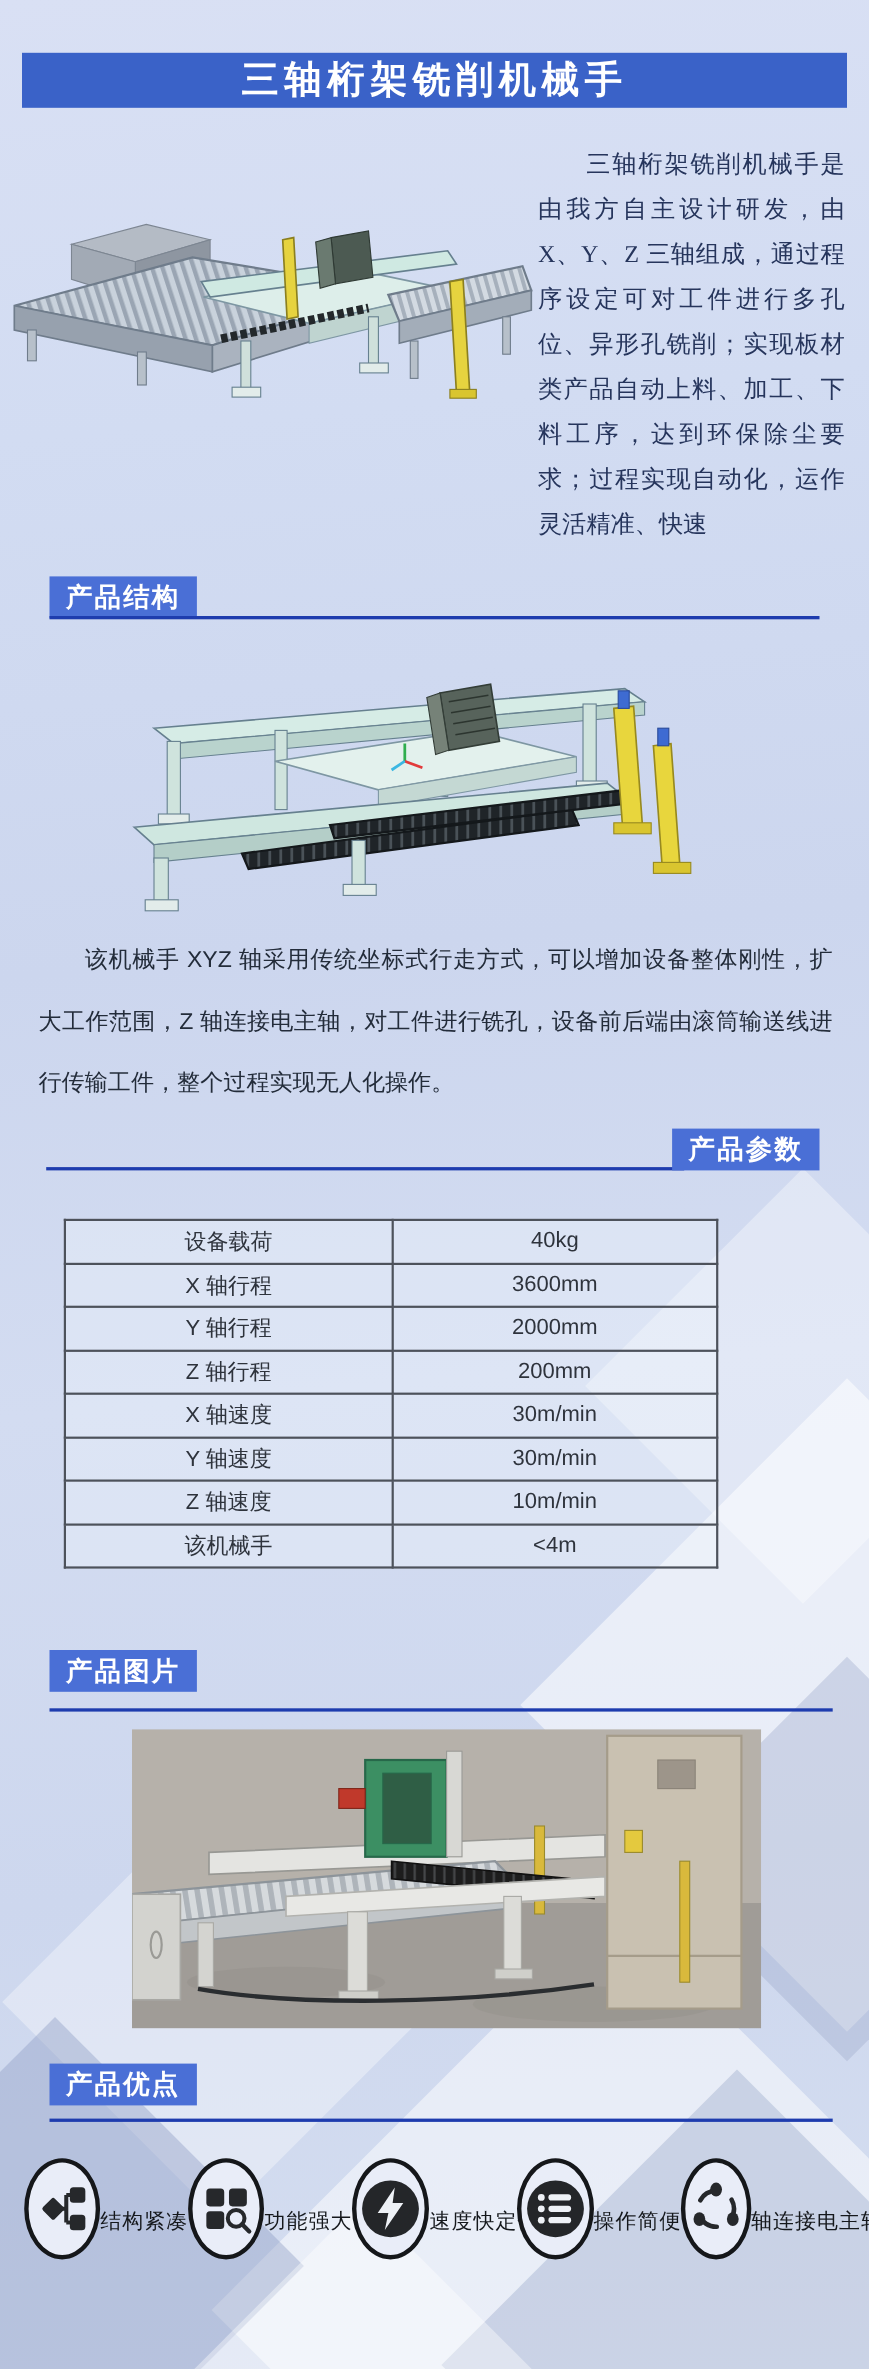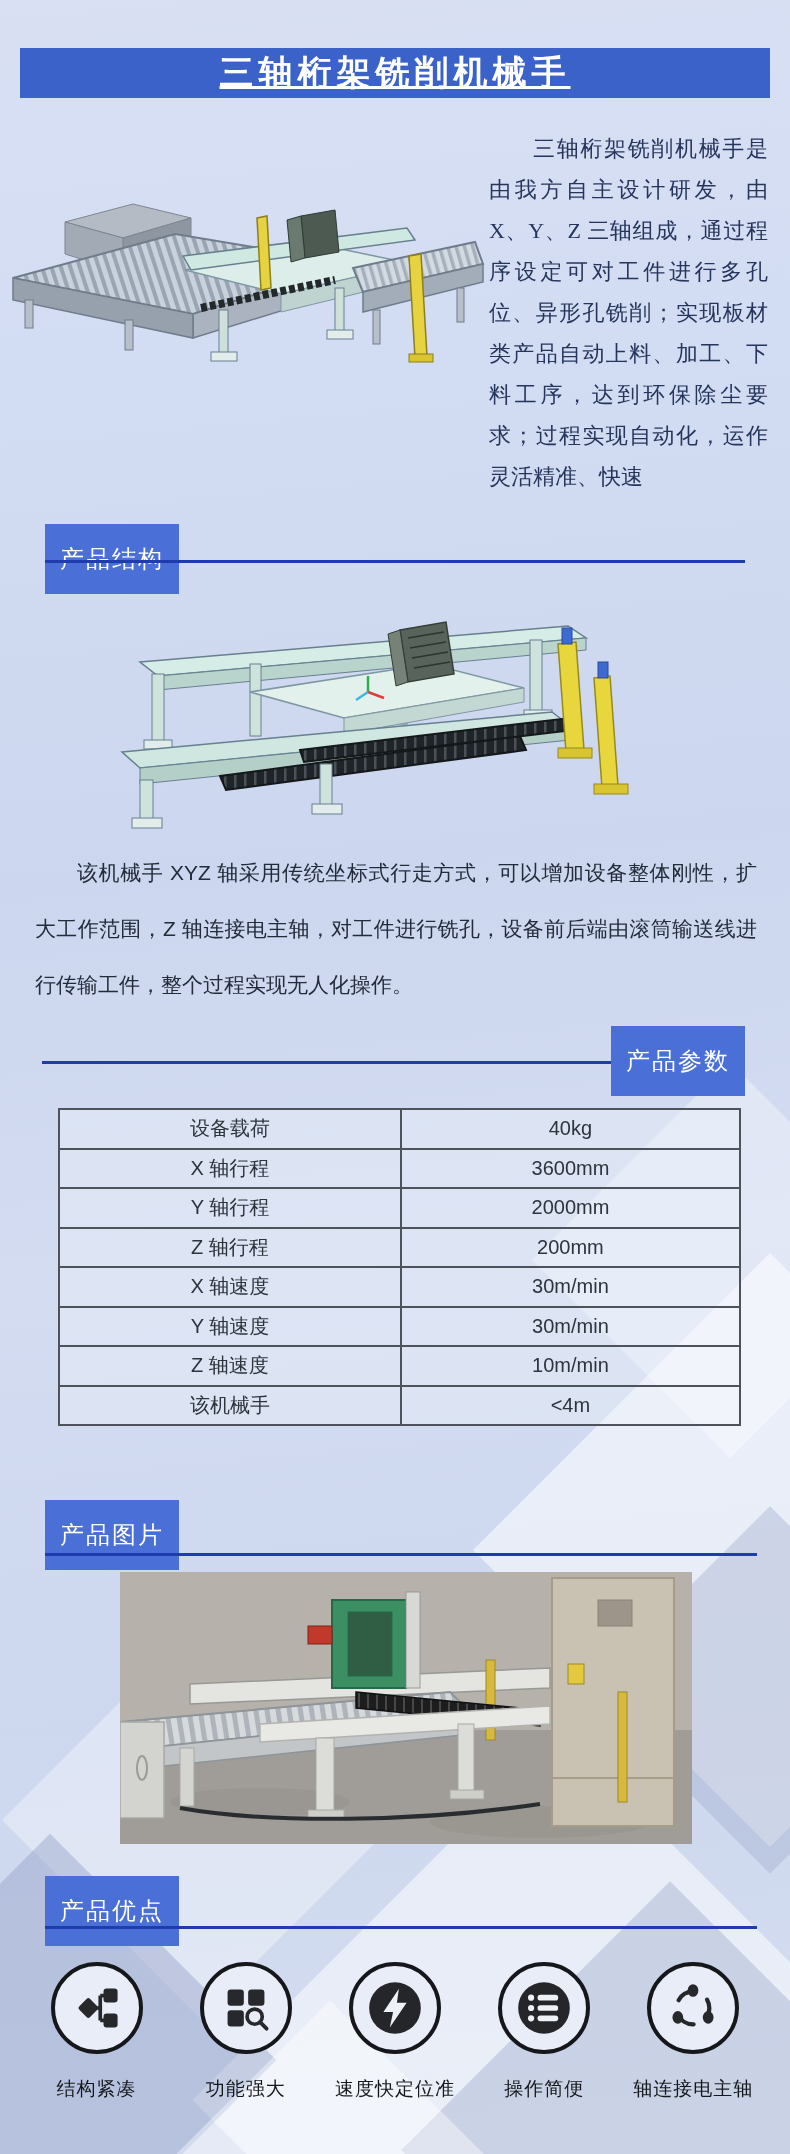--- a/index.html
+++ b/index.html
@@ -5,38 +5,38 @@
   html,body{margin:0;padding:0;}
   body{font-family:"Liberation Sans","DejaVu Sans",sans-serif;}
   #page{position:relative;width:790px;height:2154px;overflow:hidden;
         background:linear-gradient(175deg,#d9e0f4 0%,#d2dcf2 18%,#ccd6ee 40%,#d3dcf1 58%,#cdd7ee 78%,#d5def0 100%);}
   
   .shape{position:absolute;transform:rotate(45deg);z-index:0;}
   
   .layer{position:absolute;inset:0;z-index:1;}
   .banner{position:absolute;left:20px;top:48px;width:750px;height:50px;
           display:flex;align-items:center;justify-content:center;
-          color:#fff;font-size:34px;font-weight:bold;letter-spacing:5px;text-decoration:underline;}
+          color:#fff;font-size:34px;font-weight:bold;letter-spacing:5px;}
   .intro{position:absolute;left:489px;top:128px;width:279px;
          font-size:22px;line-height:41px;color:#26355c;
          text-align:justify;text-indent:2em;font-family:Liberation Serif, serif;}
-  .badge{position:absolute;height:38px;padding:16px 15px;display:flex;align-items:center;
-         color:#fff;font-size:24px;font-weight:normal;letter-spacing:2px;}
+  .badge{position:absolute;height:38px;padding:0 15px;display:flex;align-items:center;
+         color:#fff;font-size:24px;font-weight:bold;letter-spacing:2px;}
   .rule{position:absolute;height:3px;}
   .render{position:absolute;}
   .desc{position:absolute;left:35px;top:845px;width:722px;
         font-size:21px;line-height:56px;color:#232c3a;text-align:justify;text-indent:2em;}
-  table.params{position:absolute;left:58px;top:1108px;width:683px;height:318px;
+  table.params{position:absolute;left:58px;top:1108px;width:595px;height:318px;
         border-collapse:collapse;table-layout:fixed;background:rgba(240,245,253,0.35);}
   table.params td{border:2px solid #4d525b;text-align:center;vertical-align:middle;
         font-size:20px;color:#2e333c;}
   table.params col.c1{width:50.2%;}
   .photo{position:absolute;left:120px;top:1572px;width:572px;height:272px;}
   .adv-row{position:absolute;left:22px;top:1962px;width:746px;display:flex;}
-  .adv-item{width:20%;display:flex;flex-direction:column;align-items:center;}
+  .adv-item{width:20%;display:flex;flex-direction:row;align-items:center;}
   .adv-circle{width:84px;height:84px;border-radius:50%;border:4px solid #15171a;
         background:#e9edf8;display:flex;align-items:center;justify-content:center;}
   .adv-label{margin-top:22px;font-size:19px;color:#15181c;letter-spacing:1px;white-space:nowrap;}
 </style>
 </head>
 <body>
 
 <div id="page">
 
   <div class="shape" style="left:590px;top:1120px;width:280px;height:280px;background:rgba(255,255,255,0.35);"></div>

